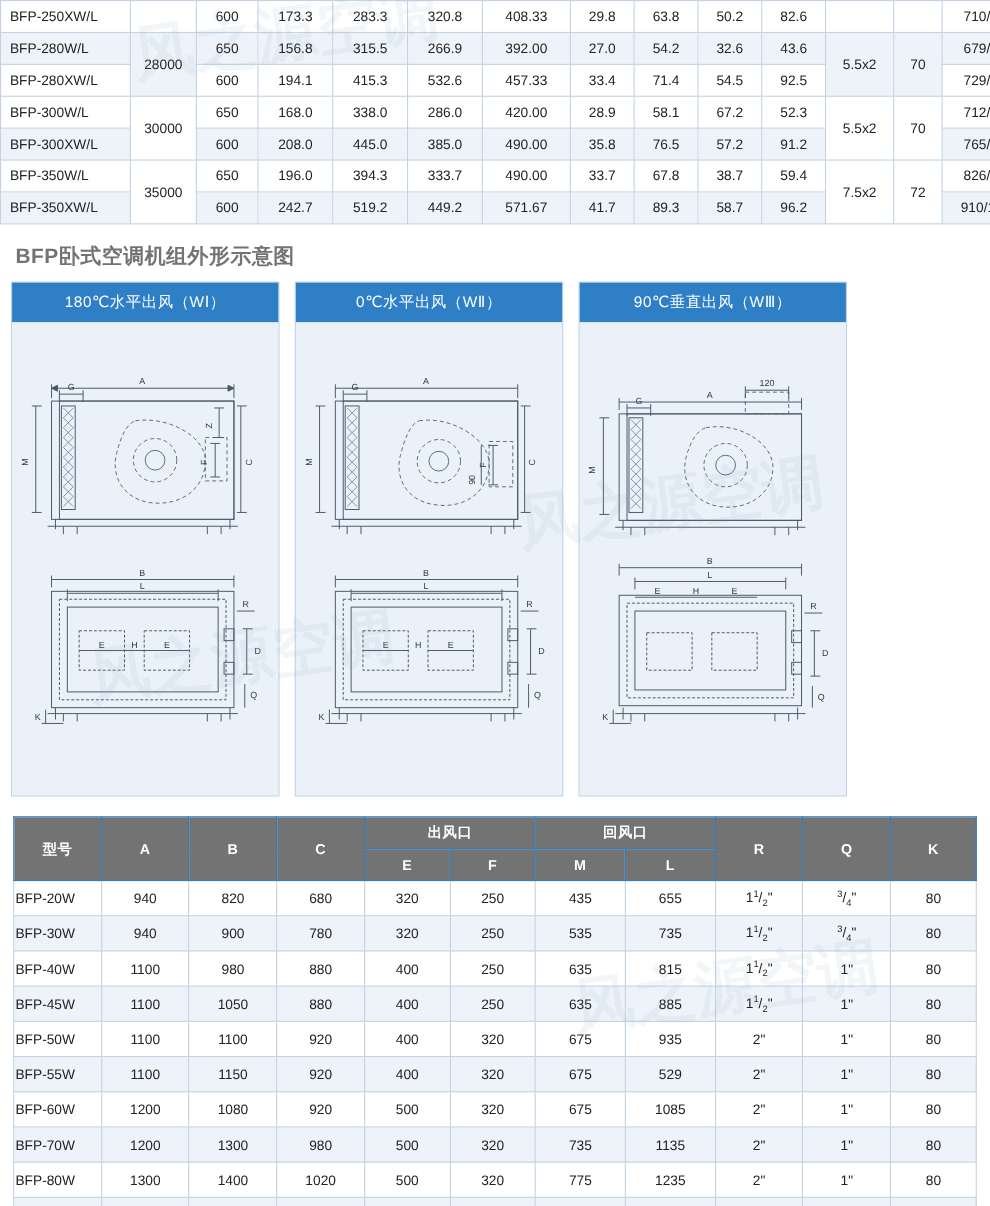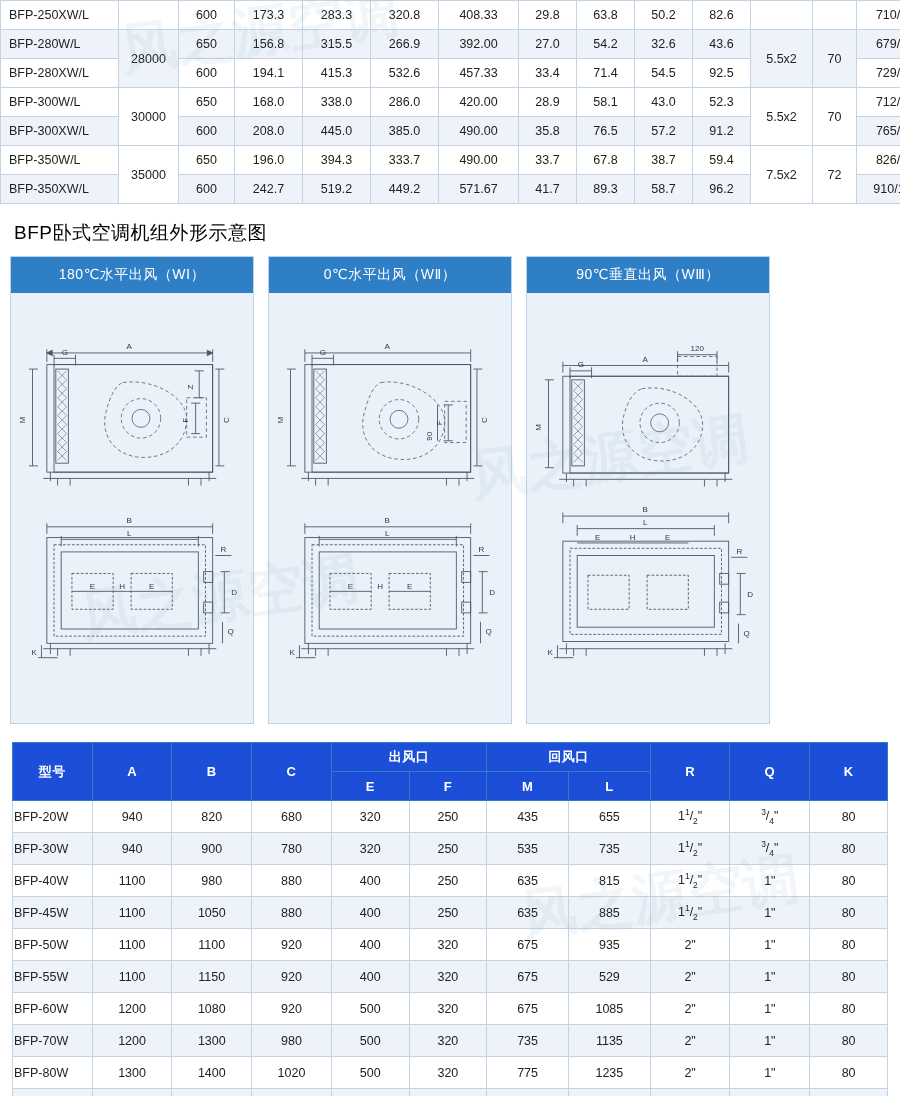--- a/index.html
+++ b/index.html
@@ -28,22 +28,22 @@
     padding:0 2px;
     overflow:hidden;
     white-space:nowrap;
   }
   table.spec tr.alt td{background:#eef3f9;margin-left:23px;}
   table.spec td.model{text-align:left;padding-left:8px;}
 
   
   .section-title{
     font-size:19px;
-    font-weight:normal;
-    color:#000000;
+    font-weight:bold;
+    color:#737373;
     margin:16px 0 10px 14px;
     letter-spacing:.5px;
   }
 
   
   .panels{
     display:flex;
     gap:14px;
     padding:0 10px;
     box-sizing:border-box;
@@ -71,21 +71,21 @@
   .panel-body svg{display:block;width:100%;height:100%;}
 
   
   table.dims{
     border-collapse:collapse;
     width:876px;
     margin:18px 12px 0 12px;
     table-layout:fixed;
   }
   table.dims th{
-    background:#1d4ed8;
+    background:#737373;
     color:#ffffff;
     font-size:13px;
     font-weight:bold;
     border:1px solid #2e7fc6;
     height:26px;
     text-align:center;
     letter-spacing:.5px;
   }
   table.dims td{
     border:1px solid #c3d3e4;
@@ -183,21 +183,21 @@
           <tr>
             <td class="model">BFP-300W/L</td>
             <td rowspan="2">30000</td>
             <td>650</td>
             <td>168.0</td>
             <td>338.0</td>
             <td>286.0</td>
             <td>420.00</td>
             <td>28.9</td>
             <td>58.1</td>
-            <td>43.0</td>
+            <td>67.2</td>
             <td>52.3</td>
             <td rowspan="2">5.5x2</td>
             <td rowspan="2">70</td>
             <td>712/735</td>
           </tr>
           <tr class="alt">
             <td class="model">BFP-300XW/L</td>
             <td>600</td>
             <td>208.0</td>
             <td>445.0</td>

